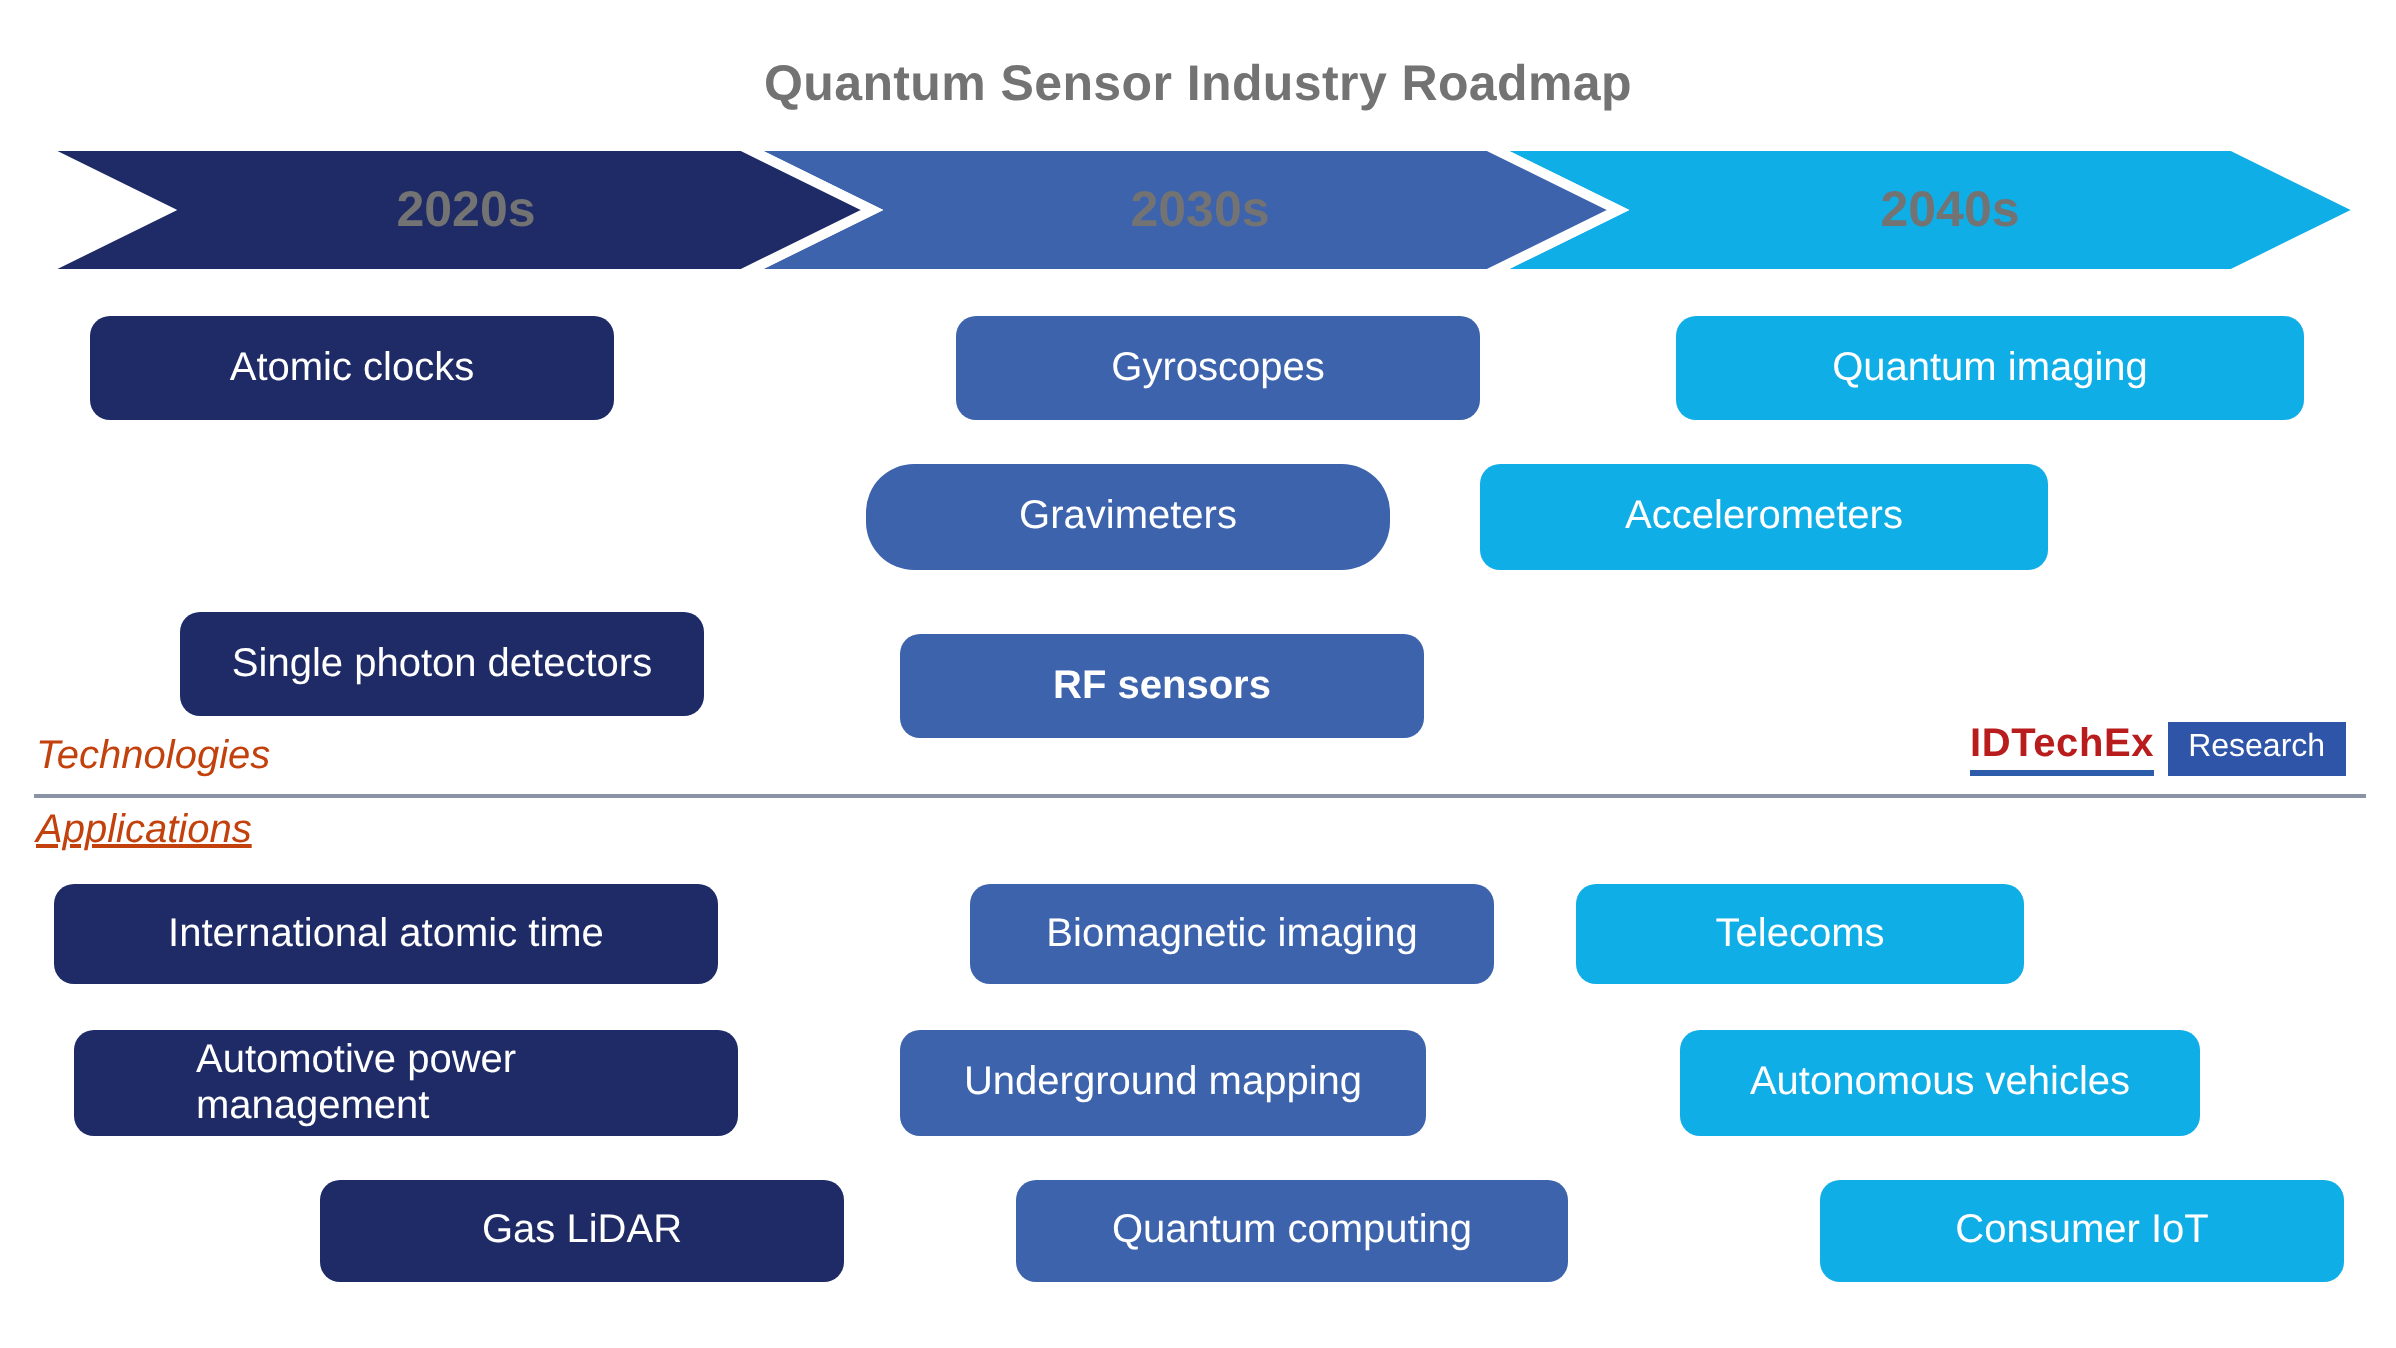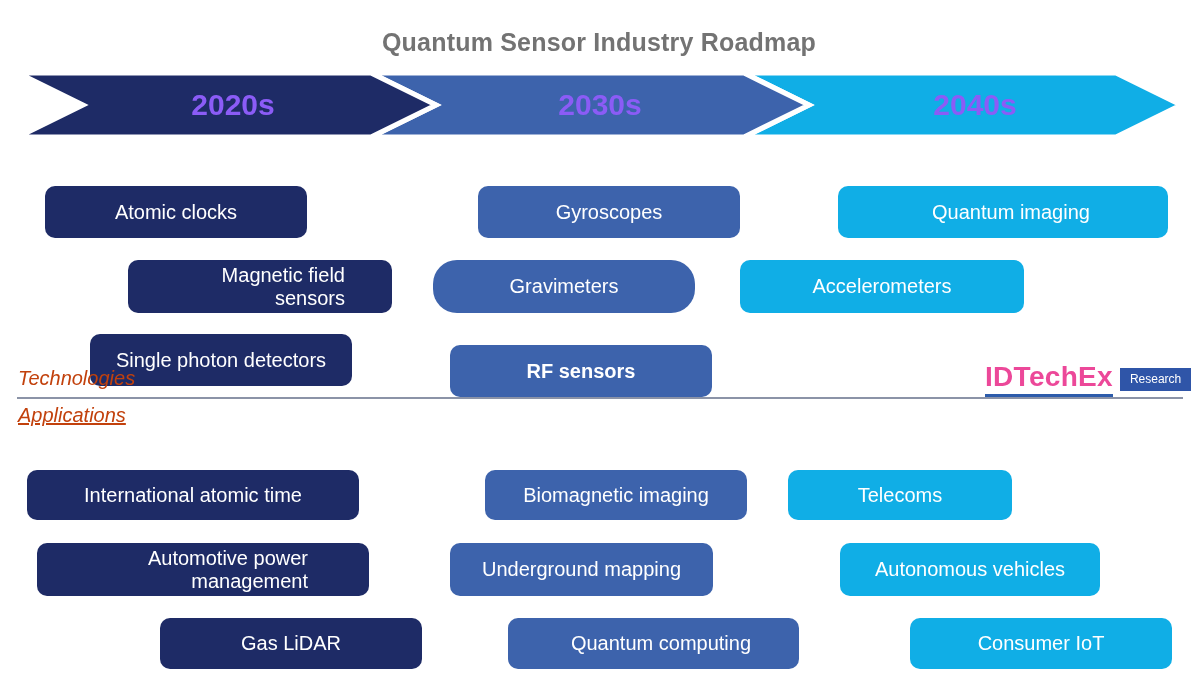--- a/index.html
+++ b/index.html
@@ -8,50 +8,50 @@
     font-family:"Liberation Sans", sans-serif;
   }
   .title{
     position:absolute;left:0;top:28px;width:1198px;text-align:center;
     font-size:25px;font-weight:bold;color:#737373;letter-spacing:0.2px;
   }
   .banner-svg{position:absolute;left:0;top:72px;}
   .decade-label{
     position:absolute;top:72px;height:66px;width:300px;
     display:flex;align-items:center;justify-content:center;
-    color:#8b5cf6;font-size:30px;font-weight:bold;
+    color:#737373;font-size:25px;font-weight:bold;
   }
   .dl-2020{left:83px;}
   .dl-2030{left:450px;}
   .dl-2040{left:825px;}
   .box{
     position:absolute;border-radius:10px;color:#ffffff;
-    display:flex;align-items:center;justify-content:center;text-align:right;
-    font-size:20px;line-height:23px;margin-top:28px;
+    display:flex;align-items:center;justify-content:center;text-align:left;
+    font-size:20px;line-height:23px;
   }
   .navy{background:#1e2b66;}
   .med{background:#3d63ac;}
   .cyan{background:#10aee6;}
   .wrap-mf span{display:inline-block;max-width:170px;}
   .wrap-ap span{display:inline-block;max-width:210px;}
   .section-label{
     position:absolute;left:18px;font-size:20px;font-style:italic;color:#c2410c;
   }
   .divider{
     position:absolute;left:17px;top:397px;width:1166px;height:2px;background:#8b93a7;
   }
   .logo{
     position:absolute;left:985px;top:361px;display:flex;align-items:center;gap:7px;
   }
   .logo-brand{
-    font-size:28px;font-weight:bold;color:#ec4899;letter-spacing:0.3px;
+    font-size:20px;font-weight:bold;color:#b91c1c;letter-spacing:0.3px;
     border-bottom:3px solid #2d5cab;padding-bottom:1px;text-align:right;
   }
   .logo-suffix{
-    background:#2f55a8;color:#ffffff;font-size:12px;padding:4px 10px 5px 10px;
+    background:#2f55a8;color:#ffffff;font-size:16px;padding:4px 10px 5px 10px;
   }
 </style>
 </head>
 <body>
 
 <div id="stage">
 
   <div class="title">Quantum Sensor Industry Roadmap</div>
 
   <svg class="banner-svg" width="1198" height="66" viewBox="0 0 1198 66">
@@ -59,25 +59,22 @@
     <polygon points="371,1 744,1 809,33 744,65 371,65 436,33" fill="#3d63ac" stroke="#ffffff" stroke-width="5"></polygon>
     <polygon points="18,1 371,1 436,33 371,65 18,65 83,33" fill="#1e2b66" stroke="#ffffff" stroke-width="5"></polygon>
   </svg>
 
   <div class="decade-label dl-2020">2020s</div>
   <div class="decade-label dl-2030">2030s</div>
   <div class="decade-label dl-2040">2040s</div>
 
   <div class="box navy" style="left:45px;top:158px;width:262px;height:52px;">Atomic clocks</div>
   <div class="box med" style="left:478px;top:158px;width:262px;height:52px;">Gyroscopes</div>
-  <div class="box cyan" style="left:838px;top:158px;width:314px;height:52px;padding-left:16px;">Quantum imaging</div>
+  <div class="box cyan" style="left:838px;top:158px;width:314px;height:52px;">Quantum imaging</div>
 
-  <div class="box navy wrap-mf" style="left:128px;top:232px;width:264px;height:53px;">
-    <span>Magnetic field sensors</span>
-  </div>
   <div class="box med" style="left:433px;top:232px;width:262px;height:53px;border-radius:24px;">Gravimeters</div>
   <div class="box cyan" style="left:740px;top:232px;width:284px;height:53px;">Accelerometers</div>
 
   <div class="box navy" style="left:90px;top:306px;width:262px;height:52px;">Single photon detectors</div>
   <div class="box med" style="left:450px;top:317px;width:262px;height:52px;font-weight:bold;">RF sensors</div>
 
   <div class="section-label" style="top:367px;">Technologies</div>
   <div class="divider"></div>
   <div class="section-label" style="top:404px;text-decoration:underline;">Applications</div>
 
@@ -90,16 +87,16 @@
   <div class="box med" style="left:485px;top:442px;width:262px;height:50px;">Biomagnetic imaging</div>
   <div class="box cyan" style="left:788px;top:442px;width:224px;height:50px;">Telecoms</div>
 
   <div class="box navy wrap-ap" style="left:37px;top:515px;width:332px;height:53px;">
     <span>Automotive power management</span>
   </div>
   <div class="box med" style="left:450px;top:515px;width:263px;height:53px;">Underground mapping</div>
   <div class="box cyan" style="left:840px;top:515px;width:260px;height:53px;">Autonomous vehicles</div>
 
   <div class="box navy" style="left:160px;top:590px;width:262px;height:51px;">Gas LiDAR</div>
-  <div class="box med" style="left:508px;top:590px;width:276px;height:51px;padding-left:15px;">Quantum computing</div>
+  <div class="box med" style="left:508px;top:590px;width:276px;height:51px;">Quantum computing</div>
   <div class="box cyan" style="left:910px;top:590px;width:262px;height:51px;">Consumer IoT</div>
 
 </div>
 
 </body></html>

